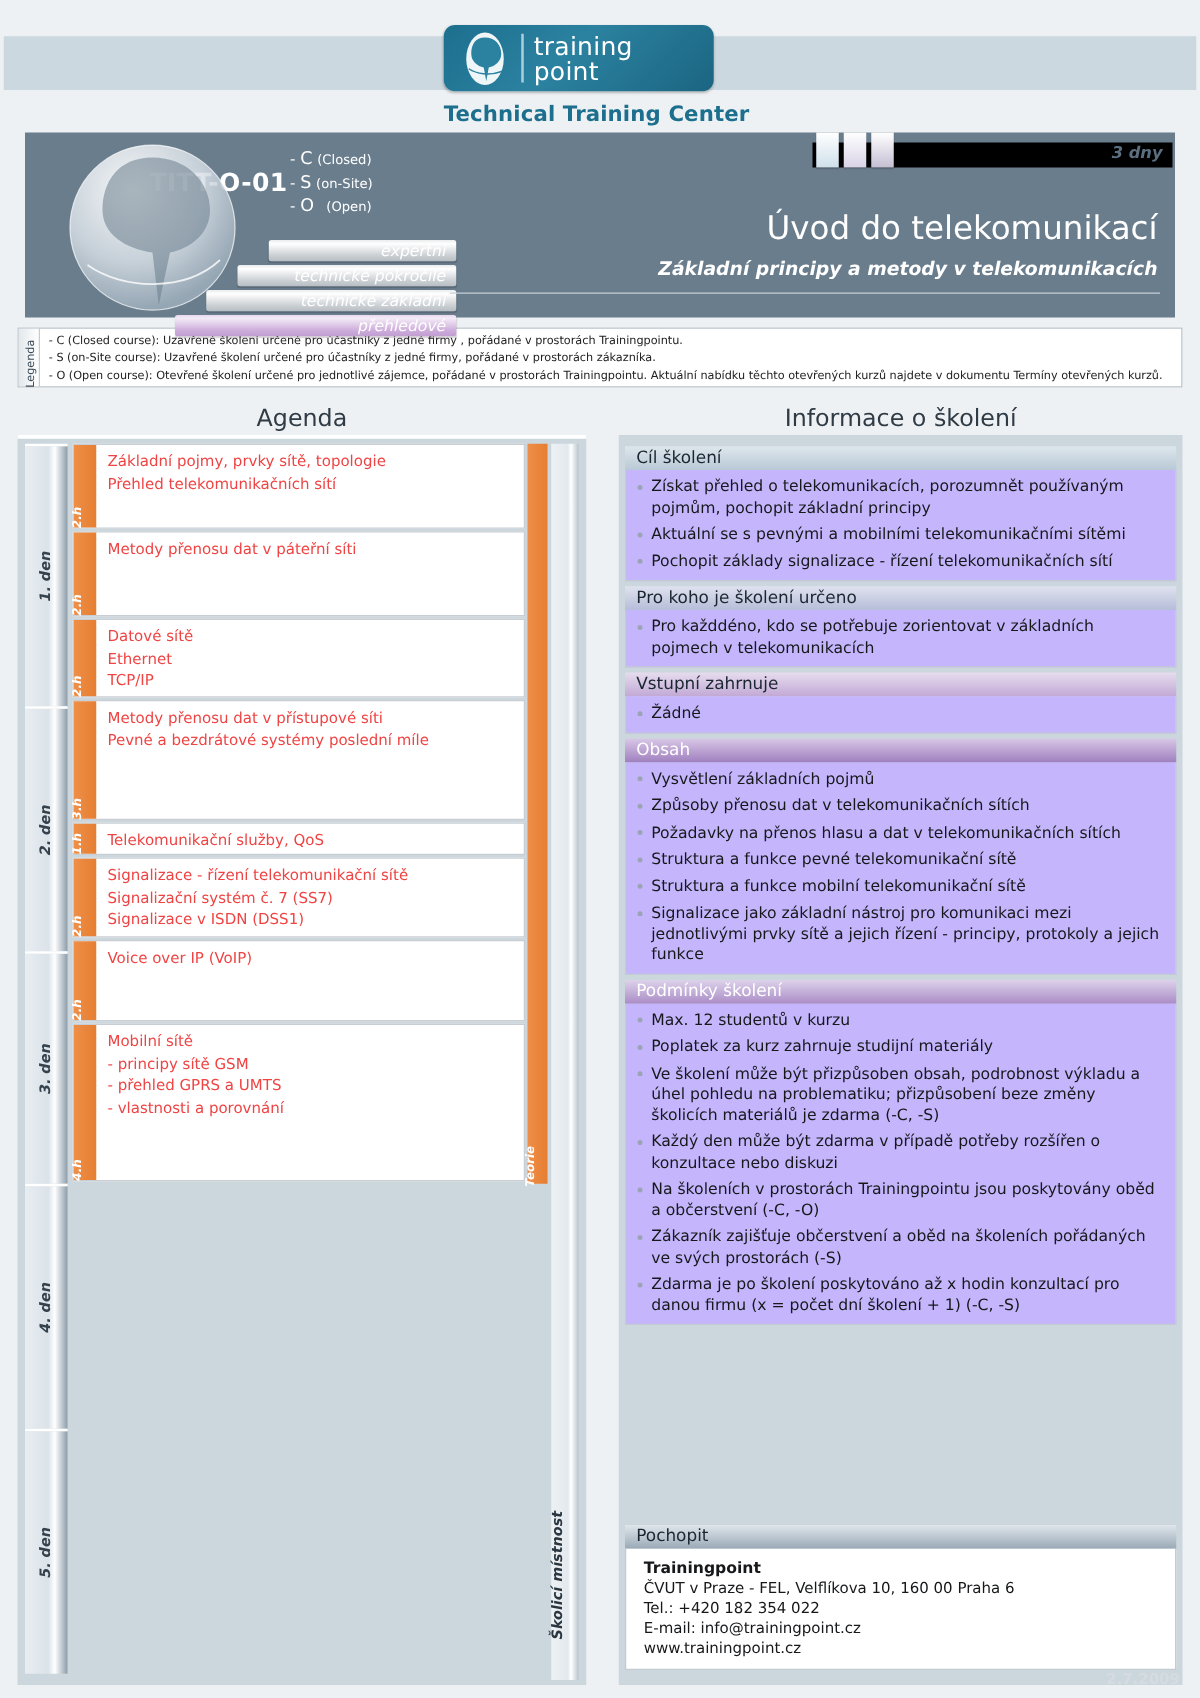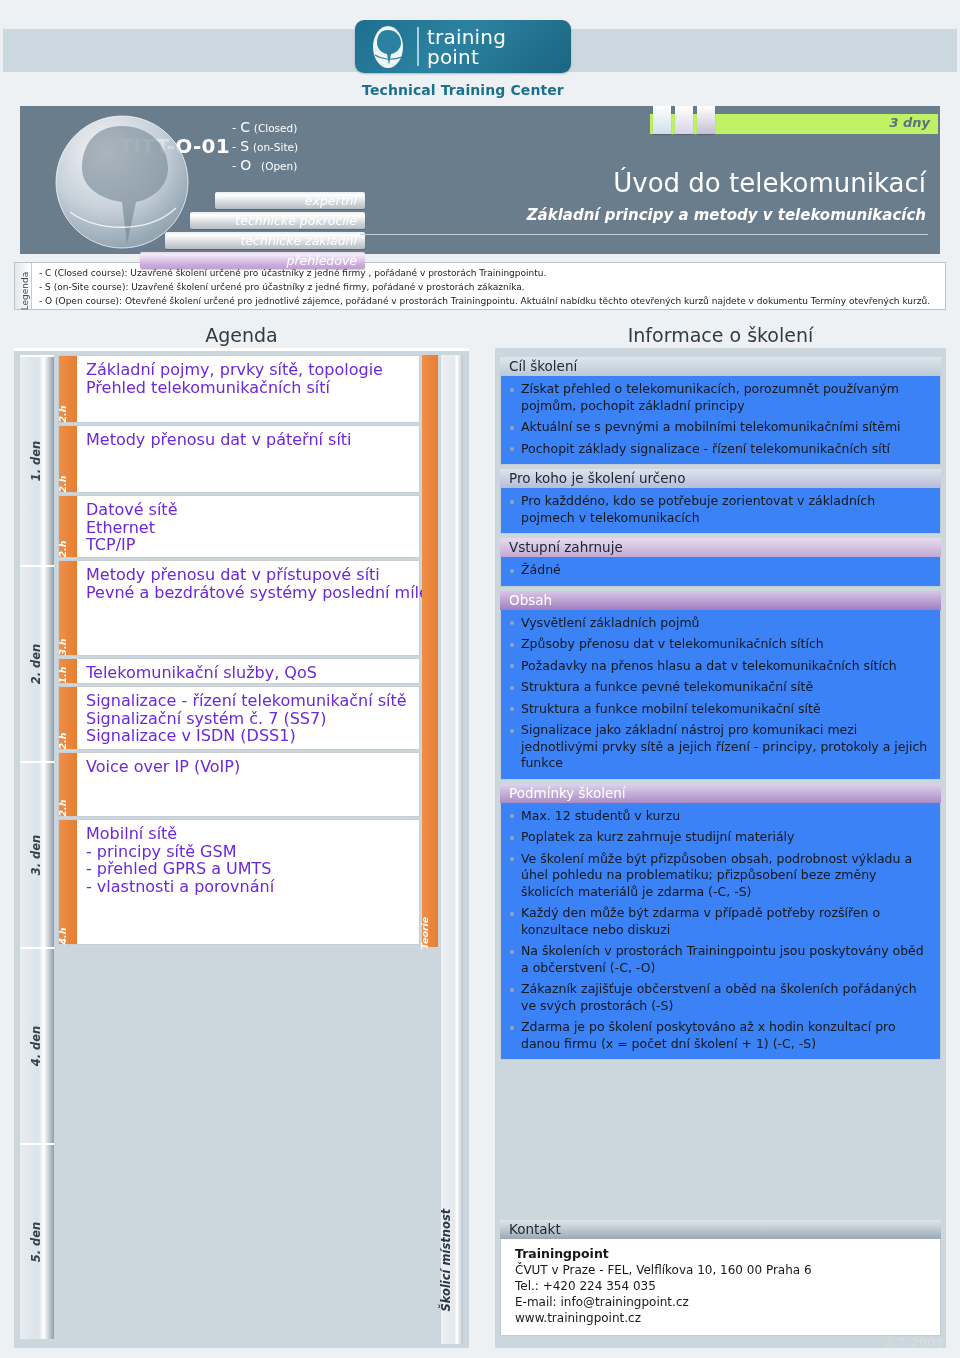--- a/index.html
+++ b/index.html
@@ -26,21 +26,21 @@
   .logo-mark { position:absolute; left:10px; top:4px; width:46px; height:46px; }
   .logo-divider { position:absolute; left:62px; top:7px; width:2px; height:39px; background:#a9cfdd; }
   .logo-word1, .logo-word2 {
     position:absolute; left:72px; color:#ffffff; font-size:20px; line-height:20px;
     font-family:"DejaVu Sans","Liberation Sans",sans-serif; letter-spacing:.2px;
   }
   .logo-word1 { top:7px; }
   .logo-word2 { top:27px; }
   .logo-sub {
     position:absolute; left:355px; top:82px; width:216px; text-align:center;
-    font-size:14px; color:#1d6f8e; font-weight:bold; letter-spacing:.1px; z-index:6;
+    font-size:17px; color:#1d6f8e; font-weight:bold; letter-spacing:.1px; z-index:6;
     white-space:nowrap;
   }
 
   
   .hdr-left {
     position:absolute; left:20px; top:106px; width:340px; height:148px;
     background:#6a7d8d;
   }
   .hdr-right {
     position:absolute; left:360px; top:106px; width:580px; height:148px;
@@ -72,21 +72,21 @@
   .lvl4 { margin-left:120px; }
 
   .tabs3 { position:absolute; left:653px; top:106px; z-index:6; display:flex; gap:4px; }
   .tab3 { width:18px; height:28px; box-shadow:0 1px 1px rgba(0,0,0,.2); }
   .tab3.a { background:linear-gradient(to bottom,#ffffff 0%,#cfe0ea 100%); }
   .tab3.b { background:linear-gradient(to bottom,#ffffff 0%,#d8d3e6 100%); }
   .tab3.c { background:linear-gradient(to bottom,#ffffff 0%,#c5bfd3 100%); }
 
   .days-bar {
     position:absolute; left:650px; top:114px; width:288px; height:20px;
-    background:#bef264; z-index:5;
+    background:#000000; z-index:5;
   }
   .days-bar span {
     position:absolute; right:8px; top:1px; font-style:italic; font-weight:bold;
     font-size:13px; color:#5c6f80;
   }
 
   .course-title {
     position:absolute; left:360px; top:168px; width:580px; text-align:right;
     padding-right:14px; color:#ffffff; font-size:26px; z-index:4; white-space:nowrap;
   }
@@ -146,21 +146,21 @@
   .ag-hours {
     position:absolute; left:0; top:0; bottom:0; width:18px;
     background:linear-gradient(to right,#ef8f48,#e57e31);
   }
   .ag-hours span {
     position:absolute; left:-10px; bottom:8px; width:38px; text-align:center;
     transform:rotate(-90deg); transform-origin:center bottom;
     font-size:9.5px; font-weight:bold; font-style:italic; color:#ffffff; white-space:nowrap;
   }
   .ag-text { margin-left:18px; padding:5px 8px 5px 9px; }
-  .ag-text div { font-size:16px; color:#6d28d9; line-height:17.5px; white-space:nowrap; }
+  .ag-text div { font-size:12px; color:#ef4444; line-height:17.5px; white-space:nowrap; }
 
   .side-teorie {
     position:absolute; right:31px; top:4px; width:16px;
     background:linear-gradient(to right,#ef8f48,#e57e31);
   }
   .side-teorie span {
     position:absolute; left:-13px; bottom:14px; width:42px; text-align:center;
     transform:rotate(-90deg); transform-origin:center bottom;
     font-size:9.5px; font-weight:bold; font-style:italic; color:#ffffff;
   }
@@ -183,21 +183,21 @@
   .sec-head {
     height:19px; line-height:19px; padding-left:9px;
     font-size:13.5px; color:#1b2730; margin-top:4px;
   }
   .sec-head.g1 { background:linear-gradient(to bottom,#dde6ec,#b9c9d6); }
   .sec-head.g2 { background:linear-gradient(to bottom,#dfe2ef,#b6bdd8); }
   .sec-head.g3 { background:linear-gradient(to bottom,#e6dcee,#c2a9d5); }
   .sec-head.g4 { background:linear-gradient(to bottom,#d8c6e6,#9f7fbe); color:#ffffff; }
   .sec-head.g5 { background:linear-gradient(to bottom,#ddd2ea,#aa8cc6); color:#ffffff; }
   .sec-head.g6 { background:linear-gradient(to bottom,#dfe6ec,#9aa9b6); }
-  .sec-body { background:#3b82f6; border:1px solid #c3ccd3; border-top:none; padding:5px 8px 6px 6px; }
+  .sec-body { background:#c4b5fd; border:1px solid #c3ccd3; border-top:none; padding:5px 8px 6px 6px; }
   .bullet { position:relative; padding-left:14px; font-size:12.5px; color:#17181a;
             line-height:16.5px; margin-bottom:5px; }
   .bullet:last-child { margin-bottom:1px; }
   .bullet::before {
     content:""; position:absolute; left:3px; top:6.5px;
     width:4px; height:4px; border-radius:50%; background:#9aa4b5;
   }
   .contact-body { background:#ffffff; border:1px solid #c3ccd3; border-top:none; padding:7px 8px 9px 14px; }
   .contact-body div { font-size:12px; color:#17181a; line-height:16px; }
   .contact-body .bold { font-weight:bold; font-size:12.5px; }
@@ -434,24 +434,24 @@
         <div class="bullet">Ve školení může být přizpůsoben obsah, podrobnost výkladu a úhel pohledu na problematiku; přizpůsobení beze změny školicích materiálů je zdarma (-C, -S)</div>
         <div class="bullet">Každý den může být zdarma v případě potřeby rozšířen o konzultace nebo diskuzi</div>
         <div class="bullet">Na školeních v prostorách Trainingpointu jsou poskytovány oběd a občerstvení (-C, -O)</div>
         <div class="bullet">Zákazník zajišťuje občerstvení a oběd na školeních pořádaných ve svých prostorách (-S)</div>
         <div class="bullet">Zdarma je po školení poskytováno až x hodin konzultací pro danou firmu (x = počet dní školení + 1) (-C, -S)</div>
       </div>
     </div>
 </div>
 
 <div class="kontakt-wrap">
-  <div class="sec-head g6">Kontakt</div>
+  <div class="sec-head g6">Pochopit</div>
   <div class="contact-body">
     <div class="bold">Trainingpoint</div>
     <div>ČVUT v Praze - FEL, Velflíkova 10, 160 00  Praha 6</div>
-    <div>Tel.: +420 224 354 035</div>
+    <div>Tel.: +420 182 354 022</div>
     <div>E-mail: info@trainingpoint.cz</div>
     <div>www.trainingpoint.cz</div>
   </div>
 </div>
 
 <div class="date-stamp">2.7.2009</div>
 <div class="page-border"></div>
 
 </body></html>

